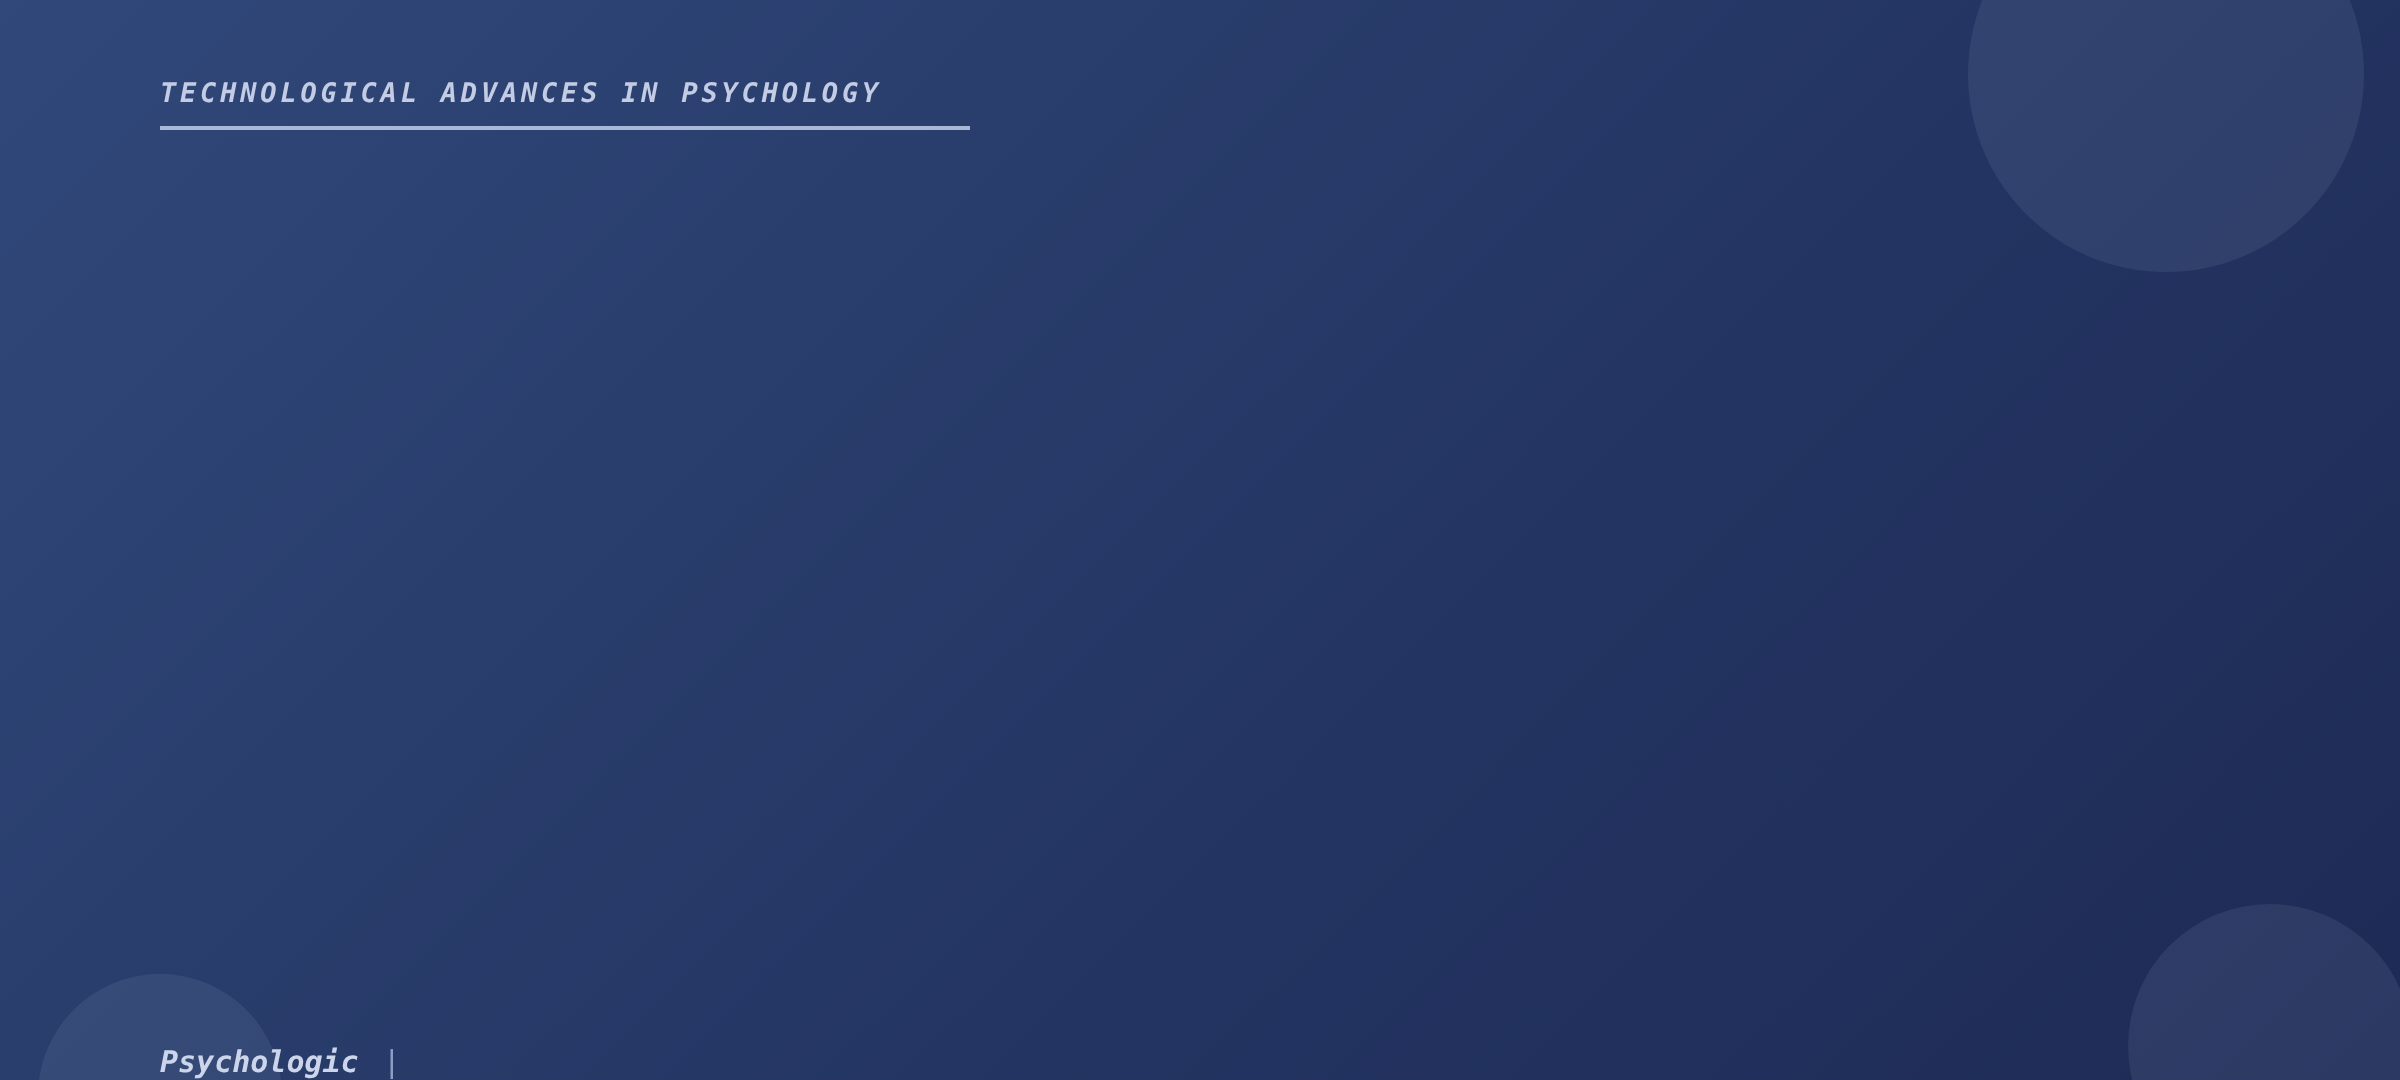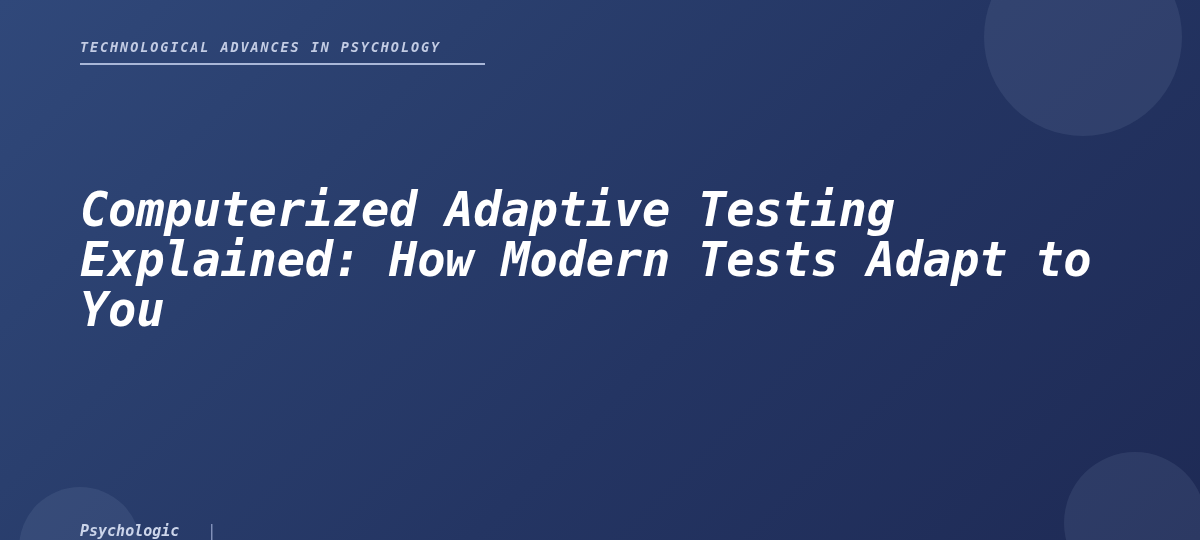--- a/index.html
+++ b/index.html
@@ -84,21 +84,21 @@
     letter-spacing: -0.2px;
   }
 
   
   .footer {
     position: absolute;
     left: 80px;
     top: 521px;
     display: flex;
     align-items: center;
-    gap: 28px;
+    gap: 12px;
     font-family: "DejaVu Sans Mono", "Liberation Mono", monospace;
     font-size: 15px;
     font-weight: bold;
     font-style: italic;
     color: #ccd5ea;
     line-height: 20px;
     white-space: nowrap;
   }
   .footer-sep {
     color: #8d9cc4;
@@ -112,20 +112,19 @@
 
   <div class="deco-circle deco-tr"></div>
   <div class="deco-circle deco-br"></div>
   <div class="deco-circle deco-bl"></div>
 
   <div class="kicker-wrap">
     <span class="kicker-text">TECHNOLOGICAL ADVANCES IN PSYCHOLOGY</span>
     <span class="kicker-rule"></span>
   </div>
 
-  <h1 class="headline">Computerized Adaptive Testing Explained: How Modern Tests Adapt to You</h1>
 
   <div class="footer">
     <span>Psychologic</span>
     <span class="footer-sep">|</span>
   </div>
 
 </div>
 
 </body></html>

